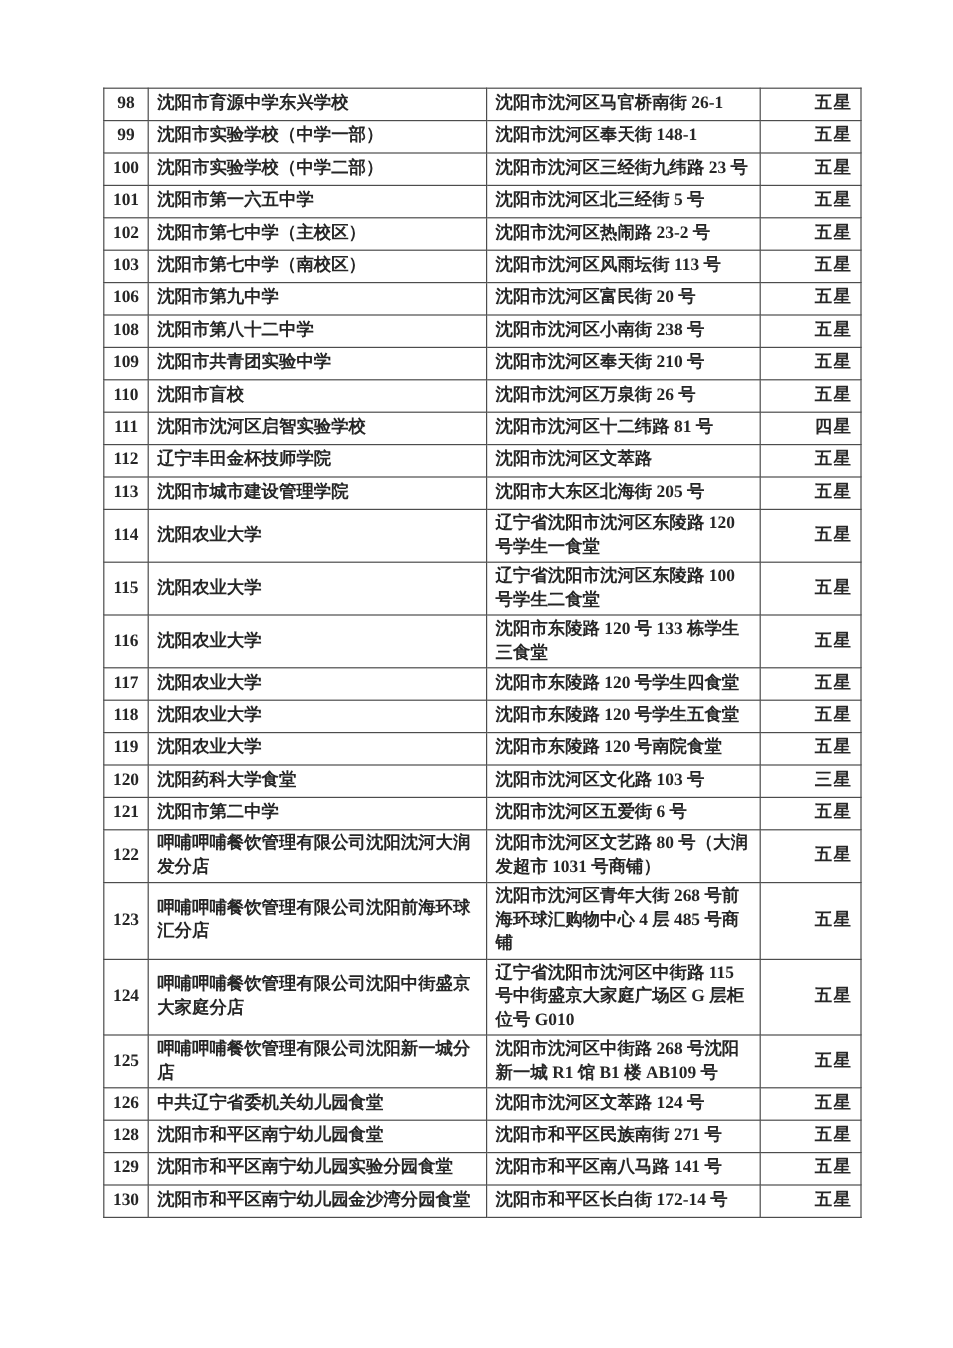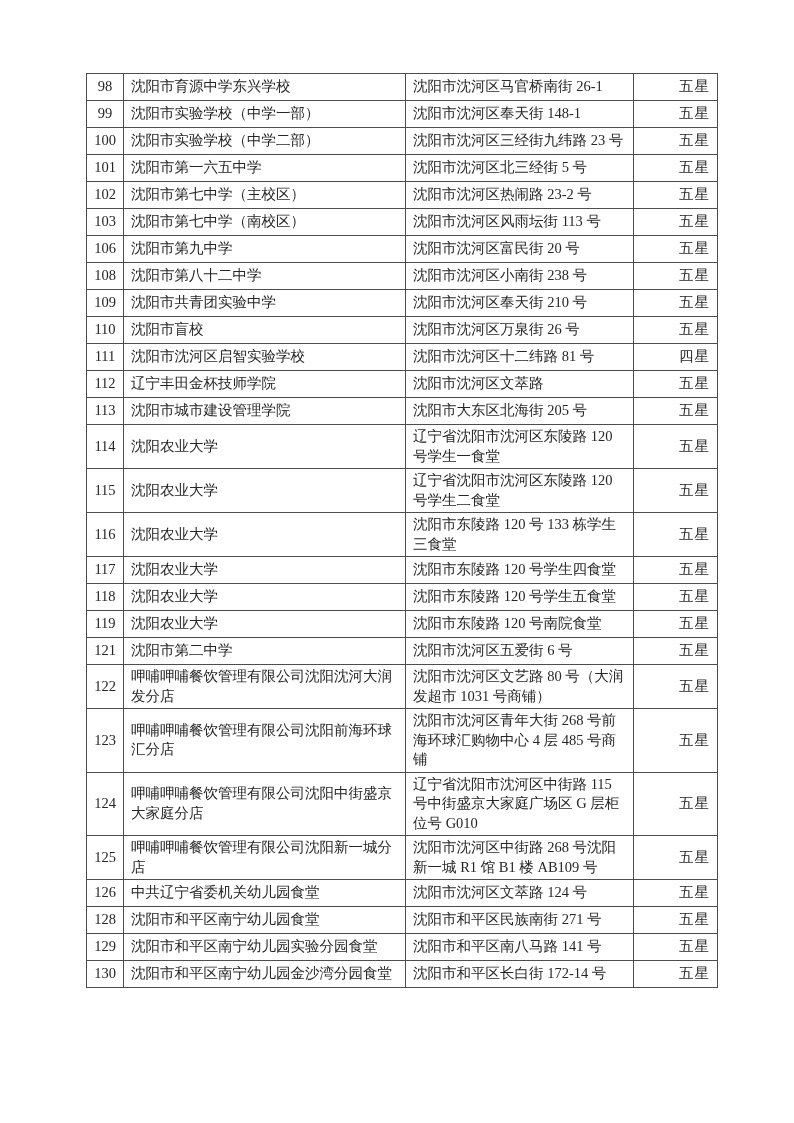--- a/index.html
+++ b/index.html
@@ -7,20 +7,21 @@
     padding: 0;
     background: #ffffff;
   }
   .page {
     position: relative;
     width: 794px;
     height: 1123px;
     background: #ffffff;
     overflow: hidden;
     font-family: "Liberation Serif", "DejaVu Serif", serif;
+    font-weight: bold;
   }
   table.facility-table {
     position: absolute;
     left: 86px;
     top: 73px;
     width: 631px;
     border-collapse: collapse;
     table-layout: fixed;
     color: #262626;
     font-size: 14.5px;
@@ -138,21 +139,21 @@
     </tr>
         <tr>
       <td class="c-no">114</td>
       <td class="c-name">沈阳农业大学</td>
       <td class="c-address">辽宁省沈阳市沈河区东陵路 120 号学生一食堂</td>
       <td class="c-rating">五星</td>
     </tr>
         <tr>
       <td class="c-no">115</td>
       <td class="c-name">沈阳农业大学</td>
-      <td class="c-address">辽宁省沈阳市沈河区东陵路 120 号学生二食堂</td>
+      <td class="c-address">辽宁省沈阳市沈河区东陵路 100 号学生二食堂</td>
       <td class="c-rating">五星</td>
     </tr>
         <tr>
       <td class="c-no">116</td>
       <td class="c-name">沈阳农业大学</td>
       <td class="c-address">沈阳市东陵路 120 号 133 栋学生三食堂</td>
       <td class="c-rating">五星</td>
     </tr>
         <tr>
       <td class="c-no">117</td>
@@ -164,20 +165,26 @@
       <td class="c-no">118</td>
       <td class="c-name">沈阳农业大学</td>
       <td class="c-address">沈阳市东陵路 120 号学生五食堂</td>
       <td class="c-rating">五星</td>
     </tr>
         <tr>
       <td class="c-no">119</td>
       <td class="c-name">沈阳农业大学</td>
       <td class="c-address">沈阳市东陵路 120 号南院食堂</td>
       <td class="c-rating">五星</td>
+    </tr>
+        <tr>
+      <td class="c-no">120</td>
+      <td class="c-name">沈阳药科大学食堂</td>
+      <td class="c-address">沈阳市沈河区文化路 103 号</td>
+      <td class="c-rating">三星</td>
     </tr>
         <tr>
       <td class="c-no">121</td>
       <td class="c-name">沈阳市第二中学</td>
       <td class="c-address">沈阳市沈河区五爱街 6 号</td>
       <td class="c-rating">五星</td>
     </tr>
         <tr>
       <td class="c-no">122</td>
       <td class="c-name">呷哺呷哺餐饮管理有限公司沈阳沈河大润发分店</td>

